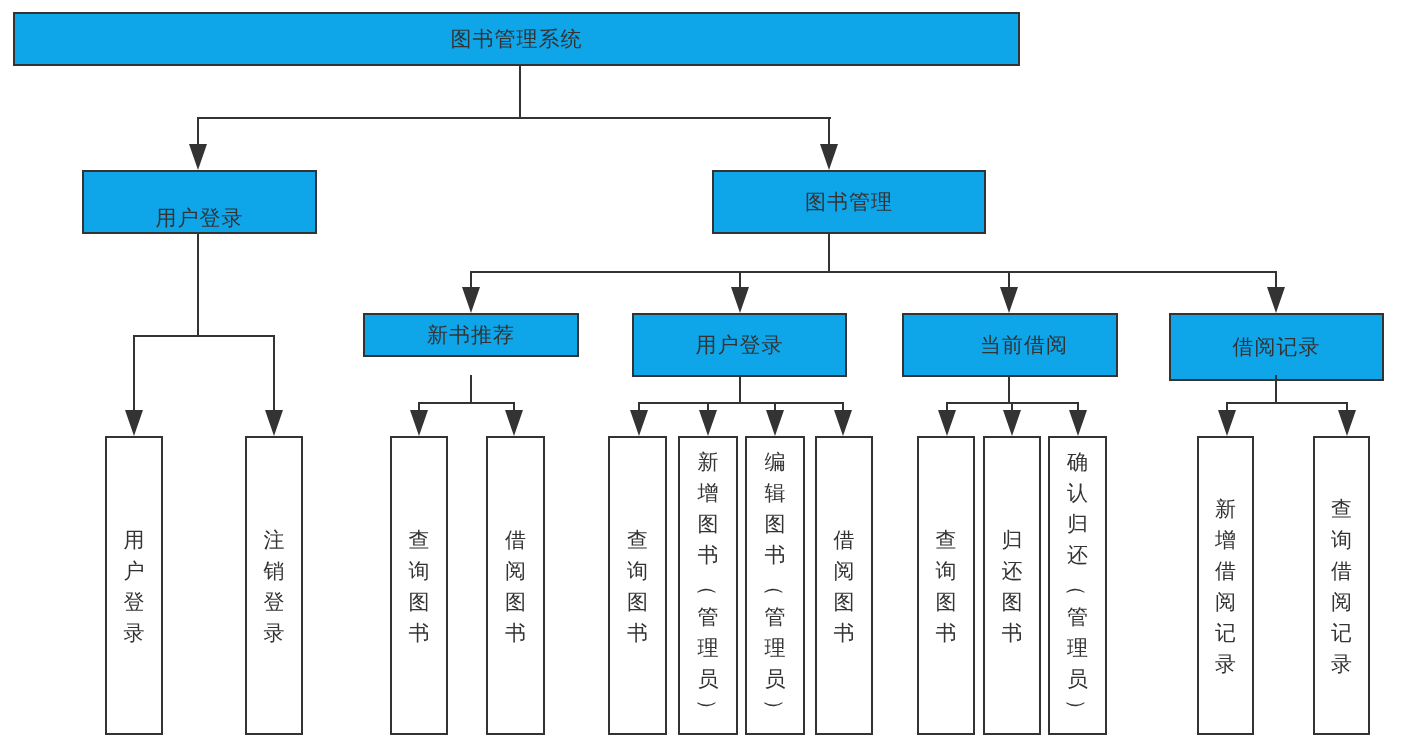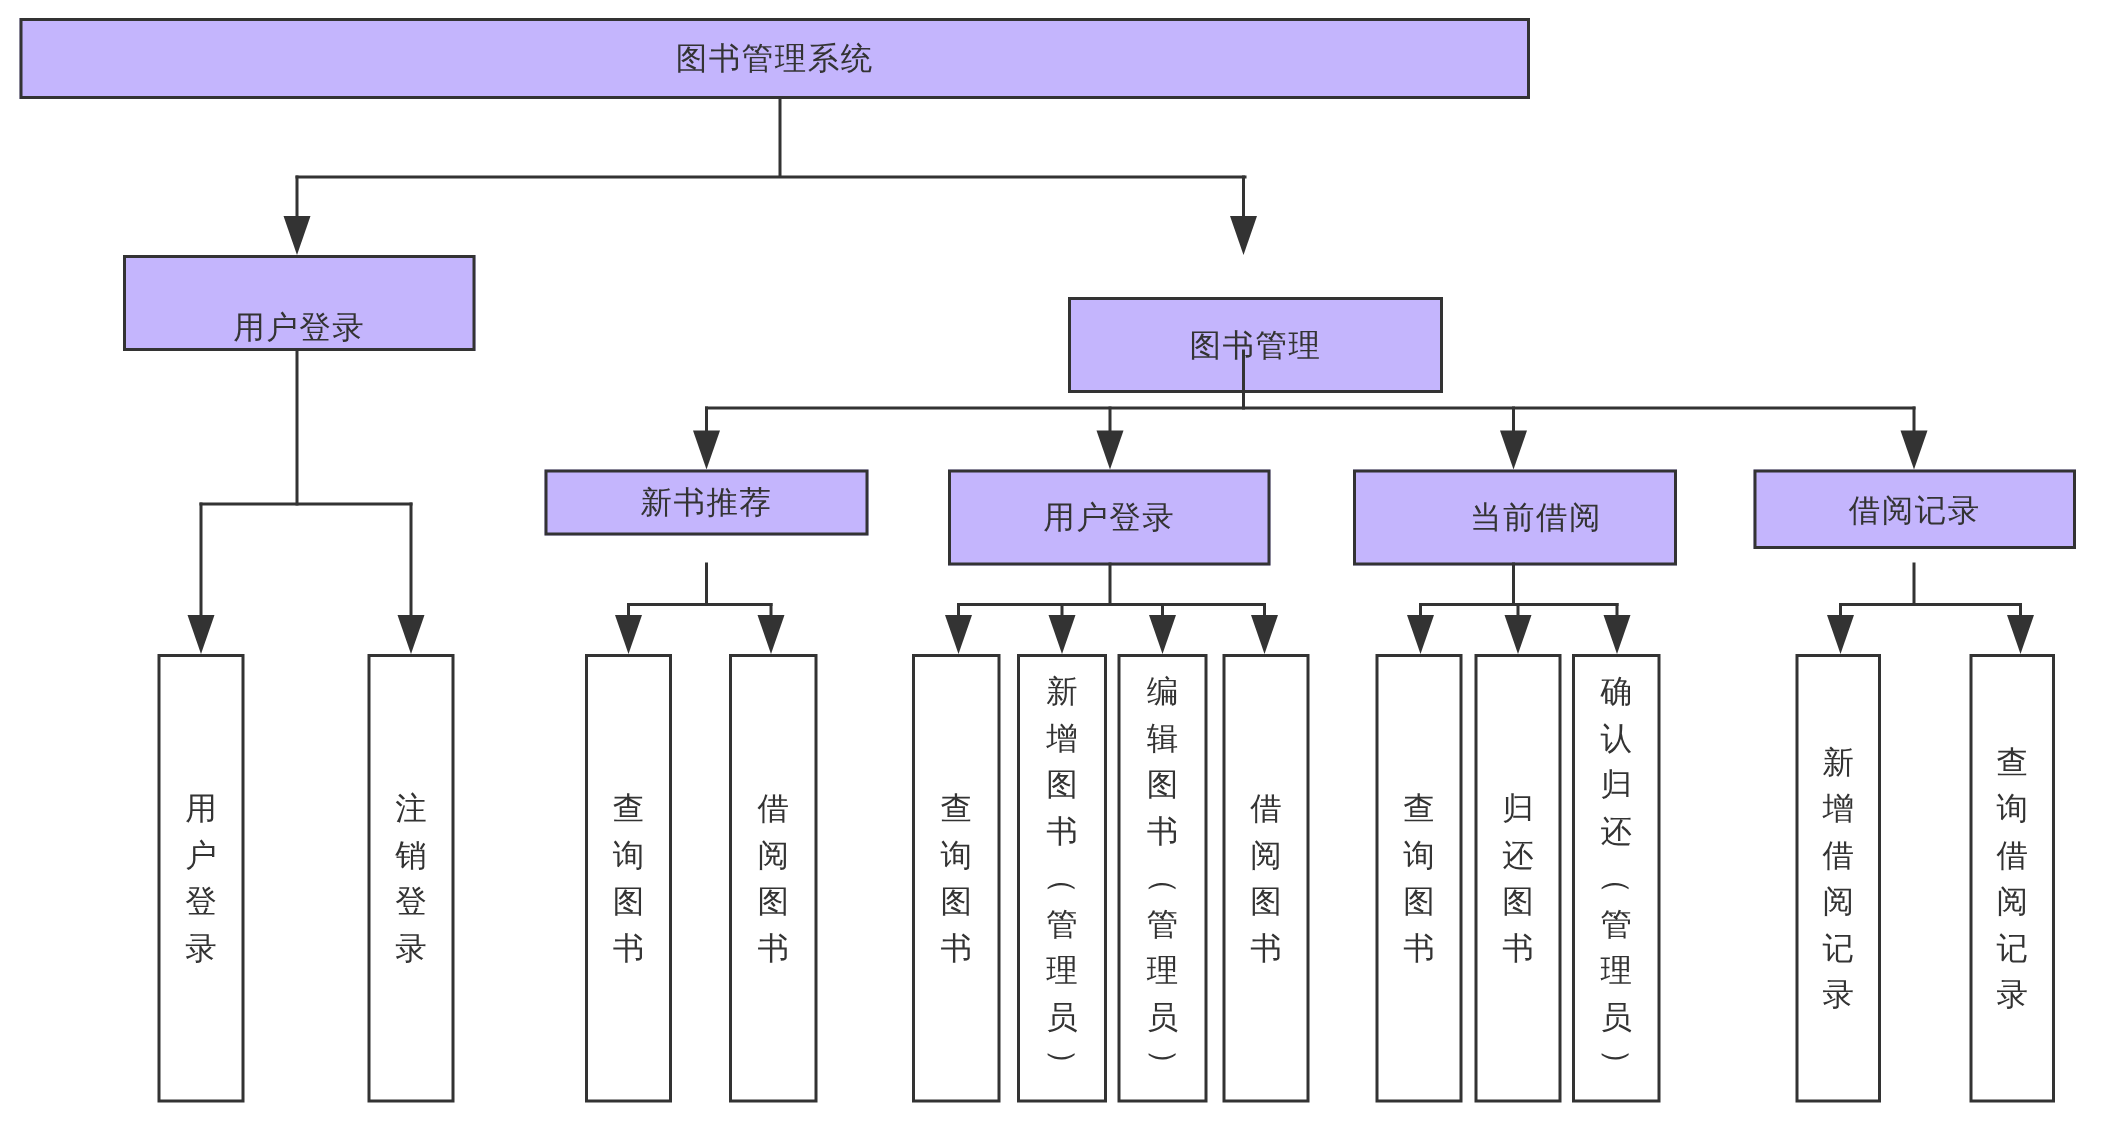--- a/index.html
+++ b/index.html
@@ -8,21 +8,21 @@
     width:1405px;height:747px;
     background:#ffffff;
     font-family:"Liberation Sans","DejaVu Sans",sans-serif;
     color:#333333;
     overflow:hidden;
   }
   .box{
     position:absolute;
     box-sizing:border-box;
     border:2px solid #333333;
-    background:#c4b5fd;
+    background:#0ea5e9;
     display:flex;align-items:center;justify-content:center;
     font-size:21px;
     letter-spacing:1px;
     color:#333333;
   }
   .vbox{
     position:absolute;
     box-sizing:border-box;
     border:2px solid #333333;
     background:#ffffff;
@@ -64,21 +64,21 @@
   <div class="vline" style="left:519px;top:66px;height:52px;"></div>
   <div class="hline" style="left:197px;top:117px;width:634px;"></div>
   <div class="vline" style="left:197px;top:117px;height:30px;"></div>
   <div class="ahead" style="left:189px;top:144px;"></div>
   <div class="vline" style="left:828px;top:117px;height:30px;"></div>
   <div class="ahead" style="left:820px;top:144px;"></div>
 
   <div class="box" style="left:82px;top:170px;width:235px;height:64px;align-items:flex-end;">
     <span>用户登录</span>
   </div>
-  <div class="box" style="left:712px;top:170px;width:250px;height:64px;margin-top:28px;">
+  <div class="box" style="left:712px;top:170px;width:274px;height:64px;">
     <span>图书管理</span>
   </div>
 
   <div class="vline" style="left:197px;top:233px;height:104px;"></div>
   <div class="hline" style="left:133px;top:335px;width:142px;"></div>
   <div class="vline" style="left:133px;top:335px;height:80px;"></div>
   <div class="ahead" style="left:125px;top:410px;"></div>
   <div class="vline" style="left:273px;top:335px;height:80px;"></div>
   <div class="ahead" style="left:265px;top:410px;"></div>
 
@@ -95,21 +95,21 @@
 
   <div class="box" style="left:363px;top:313px;width:216px;height:44px;">
     <span>新书推荐</span>
   </div>
   <div class="box" style="left:632px;top:313px;width:215px;height:64px;">
     <span>用户登录</span>
   </div>
   <div class="box" style="left:902px;top:313px;width:216px;height:64px;padding-left:28px;">
     <span>当前借阅</span>
   </div>
-  <div class="box" style="left:1169px;top:313px;width:215px;height:53px;">
+  <div class="box" style="left:1169px;top:313px;width:215px;height:68px;">
     <span>借阅记录</span>
   </div>
 
   <div class="vline" style="left:470px;top:375px;height:29px;"></div>
   <div class="hline" style="left:418px;top:402px;width:97px;"></div>
   <div class="vline" style="left:418px;top:402px;height:10px;"></div>
   <div class="ahead" style="left:410px;top:410px;"></div>
   <div class="vline" style="left:513px;top:402px;height:10px;"></div>
   <div class="ahead" style="left:505px;top:410px;"></div>
 

